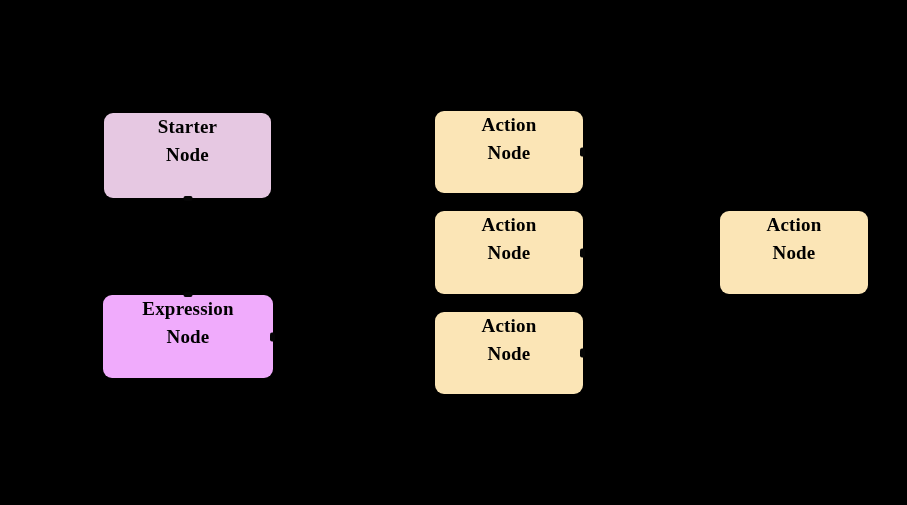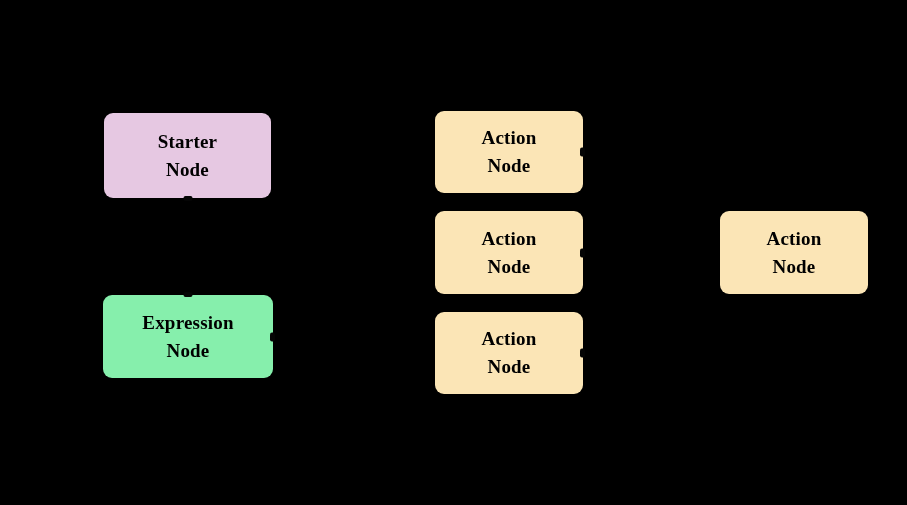--- a/index.html
+++ b/index.html
@@ -16,21 +16,20 @@
     overflow: hidden;
     font-family: "Liberation Serif", "DejaVu Serif", serif;
   }
   .node {
     position: absolute;
     box-sizing: border-box;
     border-radius: 9px;
     display: flex;
     flex-direction: column;
     align-items: center;
-    justify-content: center;
     text-align: center;
     color: #000000;
     font-weight: bold;
     font-size: 19px;
     line-height: 1.45;
     letter-spacing: 0.2px;
     user-select: none;
   }
   .node .line {
     display: block;
@@ -64,21 +63,21 @@
   <div class="edge" style="left:272px; top:155px; width:163px;"></div>
   <div class="edge" style="left:273px; top:336px; width:162px;"></div>
   <div class="edge" style="left:583px; top:252px; width:137px;"></div>
 
   <div class="node" id="n-starter" style="left:104px; top:113px; width:167px; height:85px; background:#e6c8e2;">
     <span class="line">Starter</span>
     <span class="line">Node</span>
     <span class="port bottom"></span>
   </div>
 
-  <div class="node" id="n-expression" style="left:103px; top:295px; width:170px; height:83px; background:#86efac;">
+  <div class="node" id="n-expression" style="left:103px; top:295px; width:170px; height:83px; background:#f0abfc;">
     <span class="line">Expression</span>
     <span class="line">Node</span>
     <span class="port top"></span>
     <span class="port right"></span>
   </div>
 
   <div class="node" id="n-action-1" style="left:435px; top:111px; width:148px; height:82px; background:#fbe5b6;">
     <span class="line">Action</span>
     <span class="line">Node</span>
     <span class="port right"></span>

